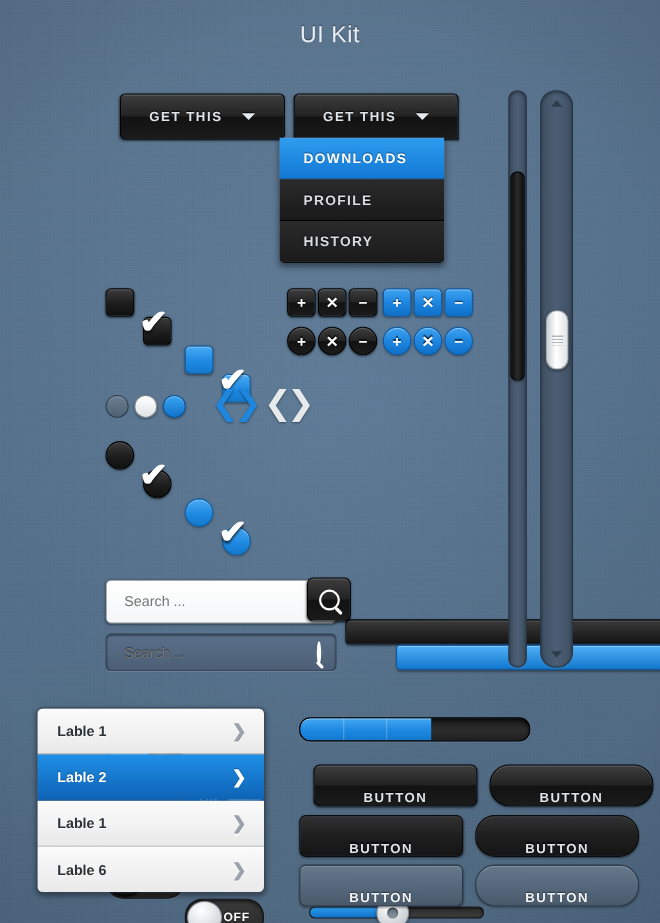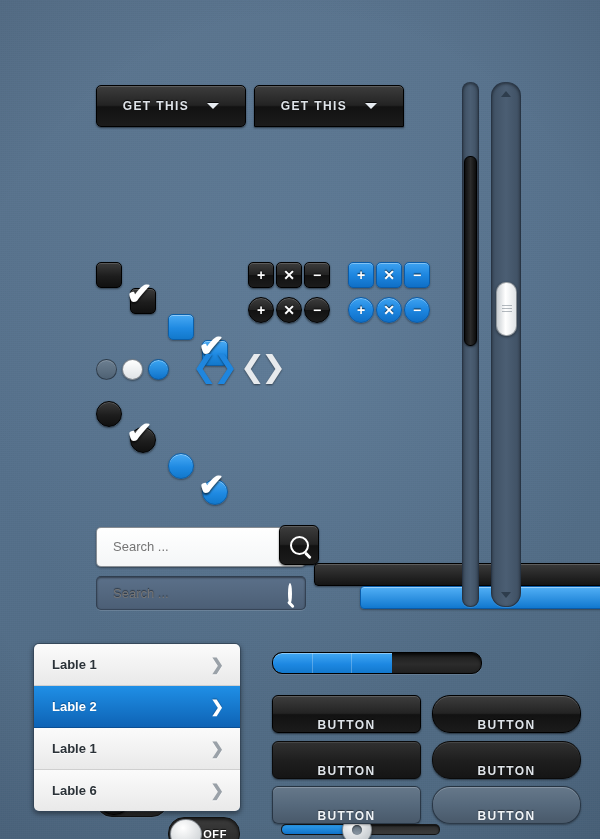--- a/index.html
+++ b/index.html
@@ -31,20 +31,21 @@
     left:0;top:20px;width:600px;text-align:center;
     font-size:21px;color:#e9eef3;letter-spacing:.5px;
     text-shadow:0 -1px 1px rgba(20,30,45,.65), 0 1px 0 rgba(255,255,255,.12);
   }
 
   
   .glossy-dark{
     background:linear-gradient(180deg,#3d3d3d 0%,#232323 48%,#121212 52%,#1b1b1b 100%);
     border:1px solid #000;
     box-shadow:0 1px 2px rgba(0,0,0,.55), inset 0 1px 0 rgba(255,255,255,.17);
+    margin-left:13px;
   }
   .matte-dark{
     background:linear-gradient(180deg,#313131 0%,#1e1e1e 52%,#151515 100%);
     border:1px solid #0a0a0a;
     box-shadow:0 1px 2px rgba(0,0,0,.5), inset 0 1px 0 rgba(255,255,255,.10);
   }
   .grey-btn{
     background:linear-gradient(180deg,#66788a 0%,#56697c 50%,#49596a 100%);
     border:1px solid rgba(30,42,56,.8);
     box-shadow:0 1px 2px rgba(0,0,0,.35), inset 0 1px 0 rgba(255,255,255,.22);
@@ -221,29 +222,35 @@
   .sb-arrow.down{bottom:8px;border-top:6px solid #2e3d4d;}
 </style>
 </head>
 <body>
 
 <div id="bg-texture"></div>
 <div id="bg-noise"></div>
 
 <div class="stage">
 
+  <div class="abs" id="page-title">UI Kit</div>
 
   <div class="abs dd-btn glossy-dark" id="dropdown-closed">
     <span class="lbl">GET THIS</span>
     <span class="caret"></span>
   </div>
 
   <div class="abs dd-btn glossy-dark" id="dropdown-open-btn">
     <span class="lbl">GET THIS</span>
     <span class="caret"></span>
+  </div>
+  <div class="abs" id="dropdown-menu">
+    <div class="dd-item active">DOWNLOADS</div>
+    <div class="dd-item">PROFILE</div>
+    <div class="dd-item">HISTORY</div>
   </div>
 
   <div class="abs chk sq dark" style="left:96px;top:262px;"></div>
   <div class="abs chk sq dark" style="left:130px;top:262px;">
     <span class="tick">✔</span>
   </div>
   <div class="abs chk sq blue" style="left:168px;top:262px;"></div>
   <div class="abs chk sq blue" style="left:202px;top:262px;">
     <span class="tick">✔</span>
   </div>

